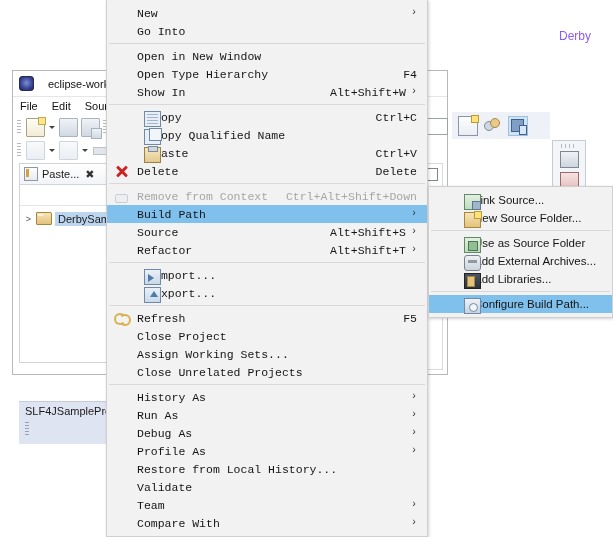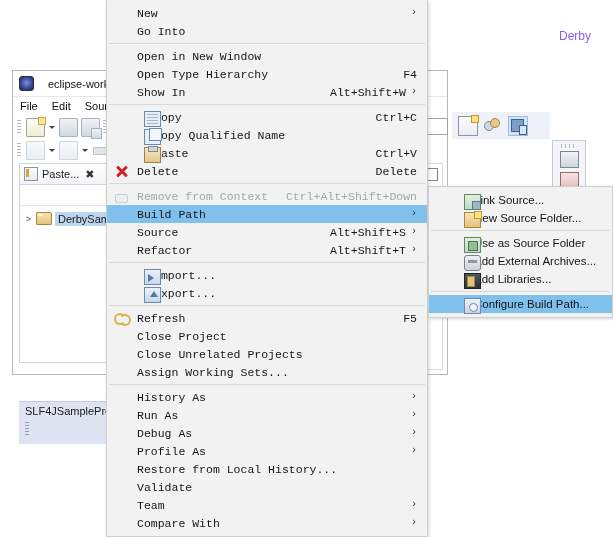--- a/index.html
+++ b/index.html
@@ -656,25 +656,25 @@
       <span class="menu-label">Refresh</span>
       <span class="menu-right">
         <span>F5</span>
       </span>
     </div>
     <div class="menu-item">
       <span class="menu-label">Close Project</span>
       <span class="menu-right"></span>
     </div>
     <div class="menu-item">
+      <span class="menu-label">Assign Working Sets...</span>
+      <span class="menu-right"></span>
+    </div>
+    <div class="menu-item">
       <span class="menu-label">Close Unrelated Projects</span>
-      <span class="menu-right"></span>
-    </div>
-    <div class="menu-item">
-      <span class="menu-label">Assign Working Sets...</span>
       <span class="menu-right"></span>
     </div>
     <div class="menu-sep"></div>
     <div class="menu-item">
       <span class="menu-label">History As</span>
       <span class="menu-right">
         <span class="menu-arrow">›</span>
       </span>
     </div>
     <div class="menu-item">

